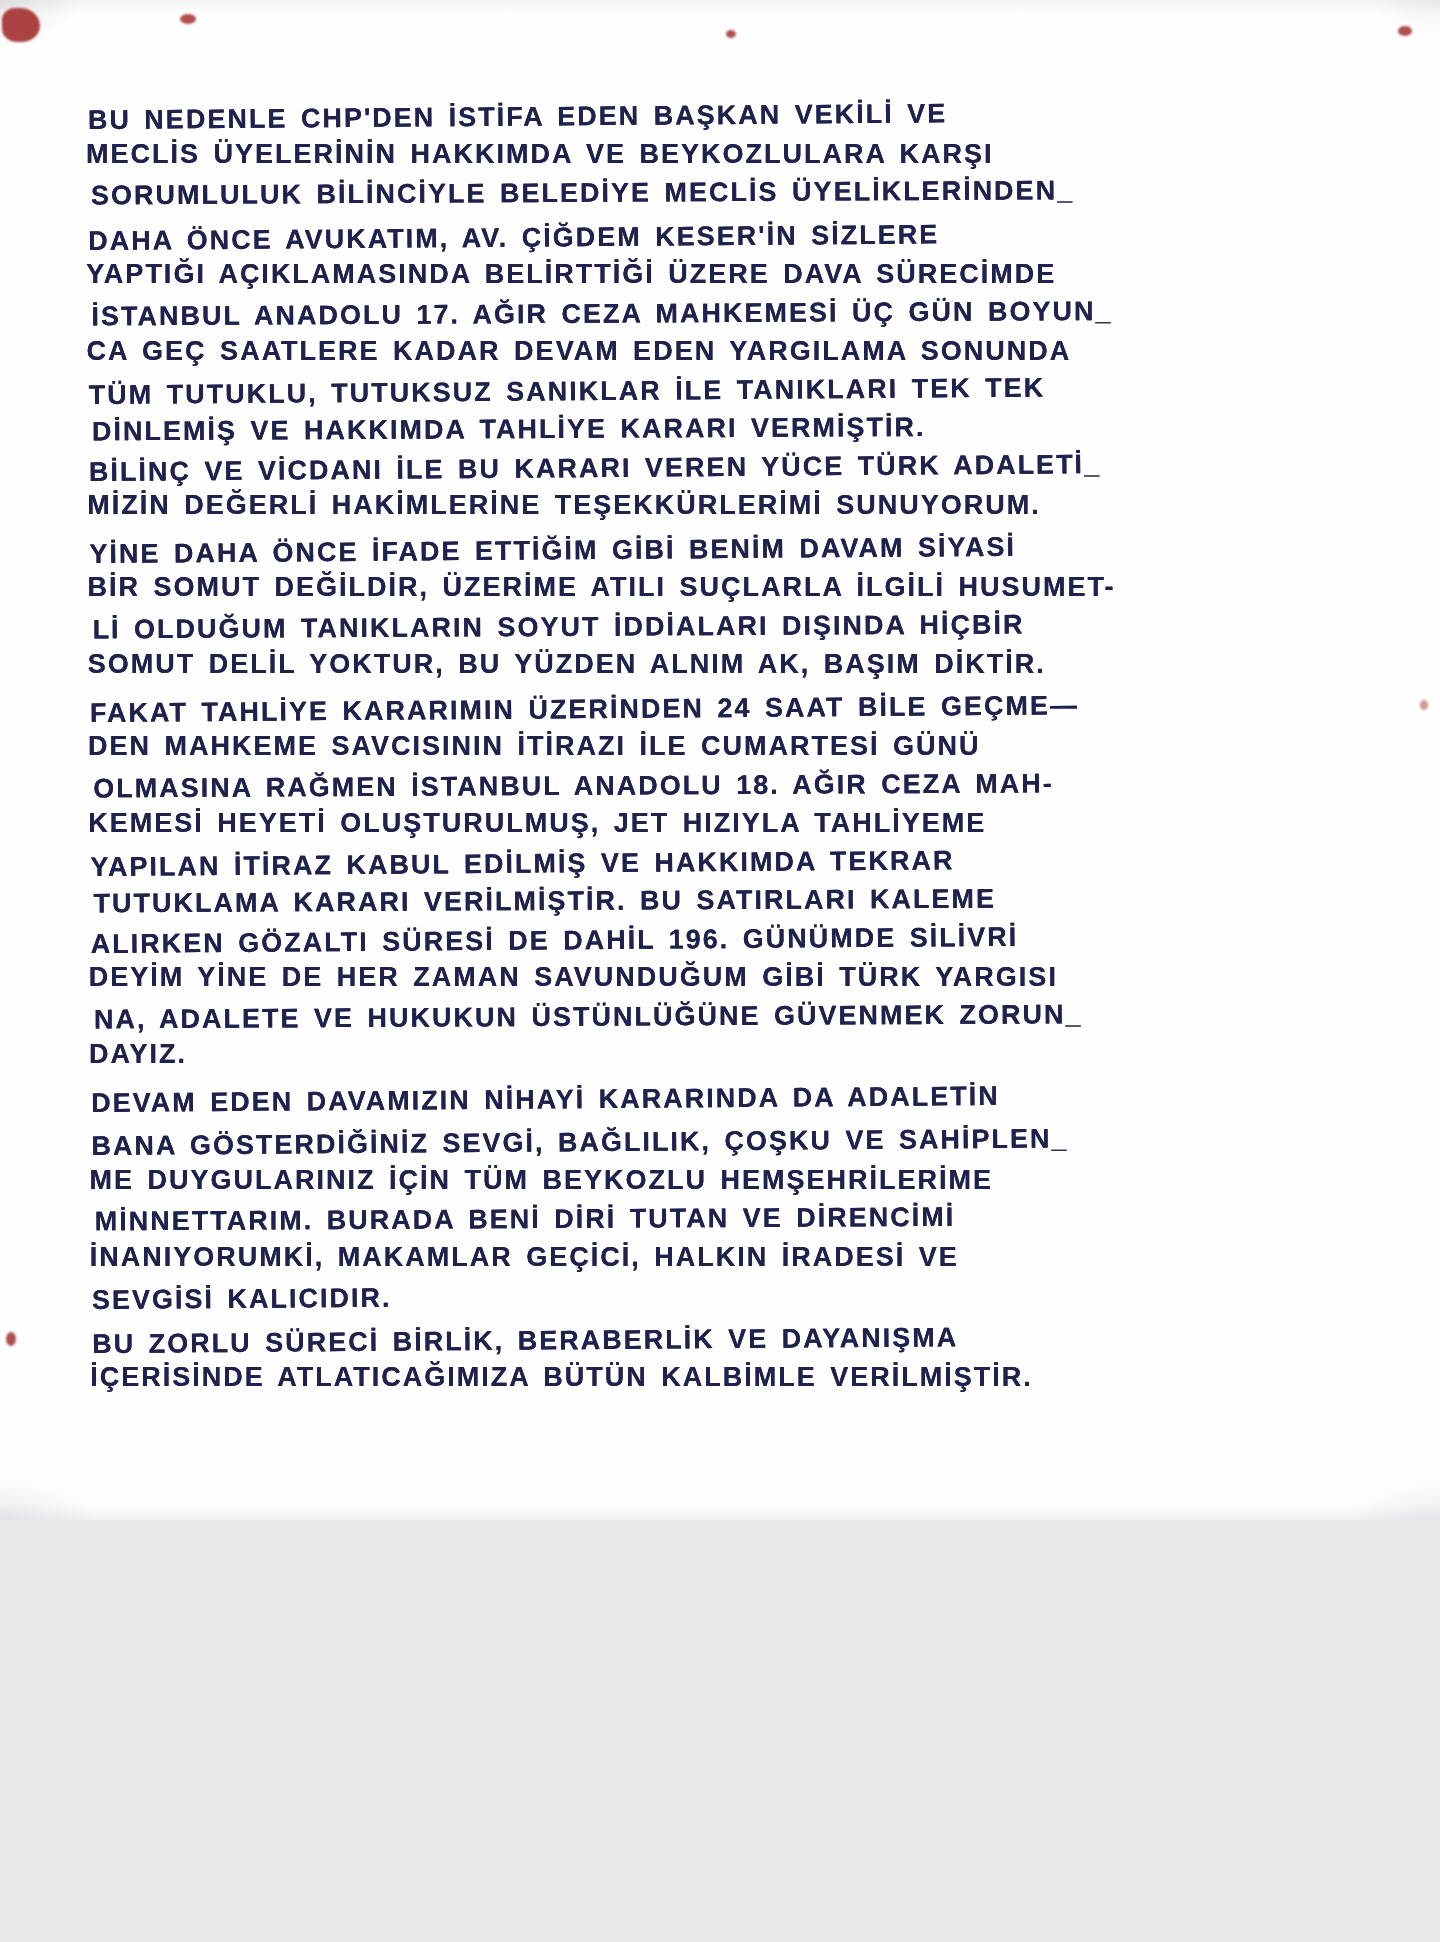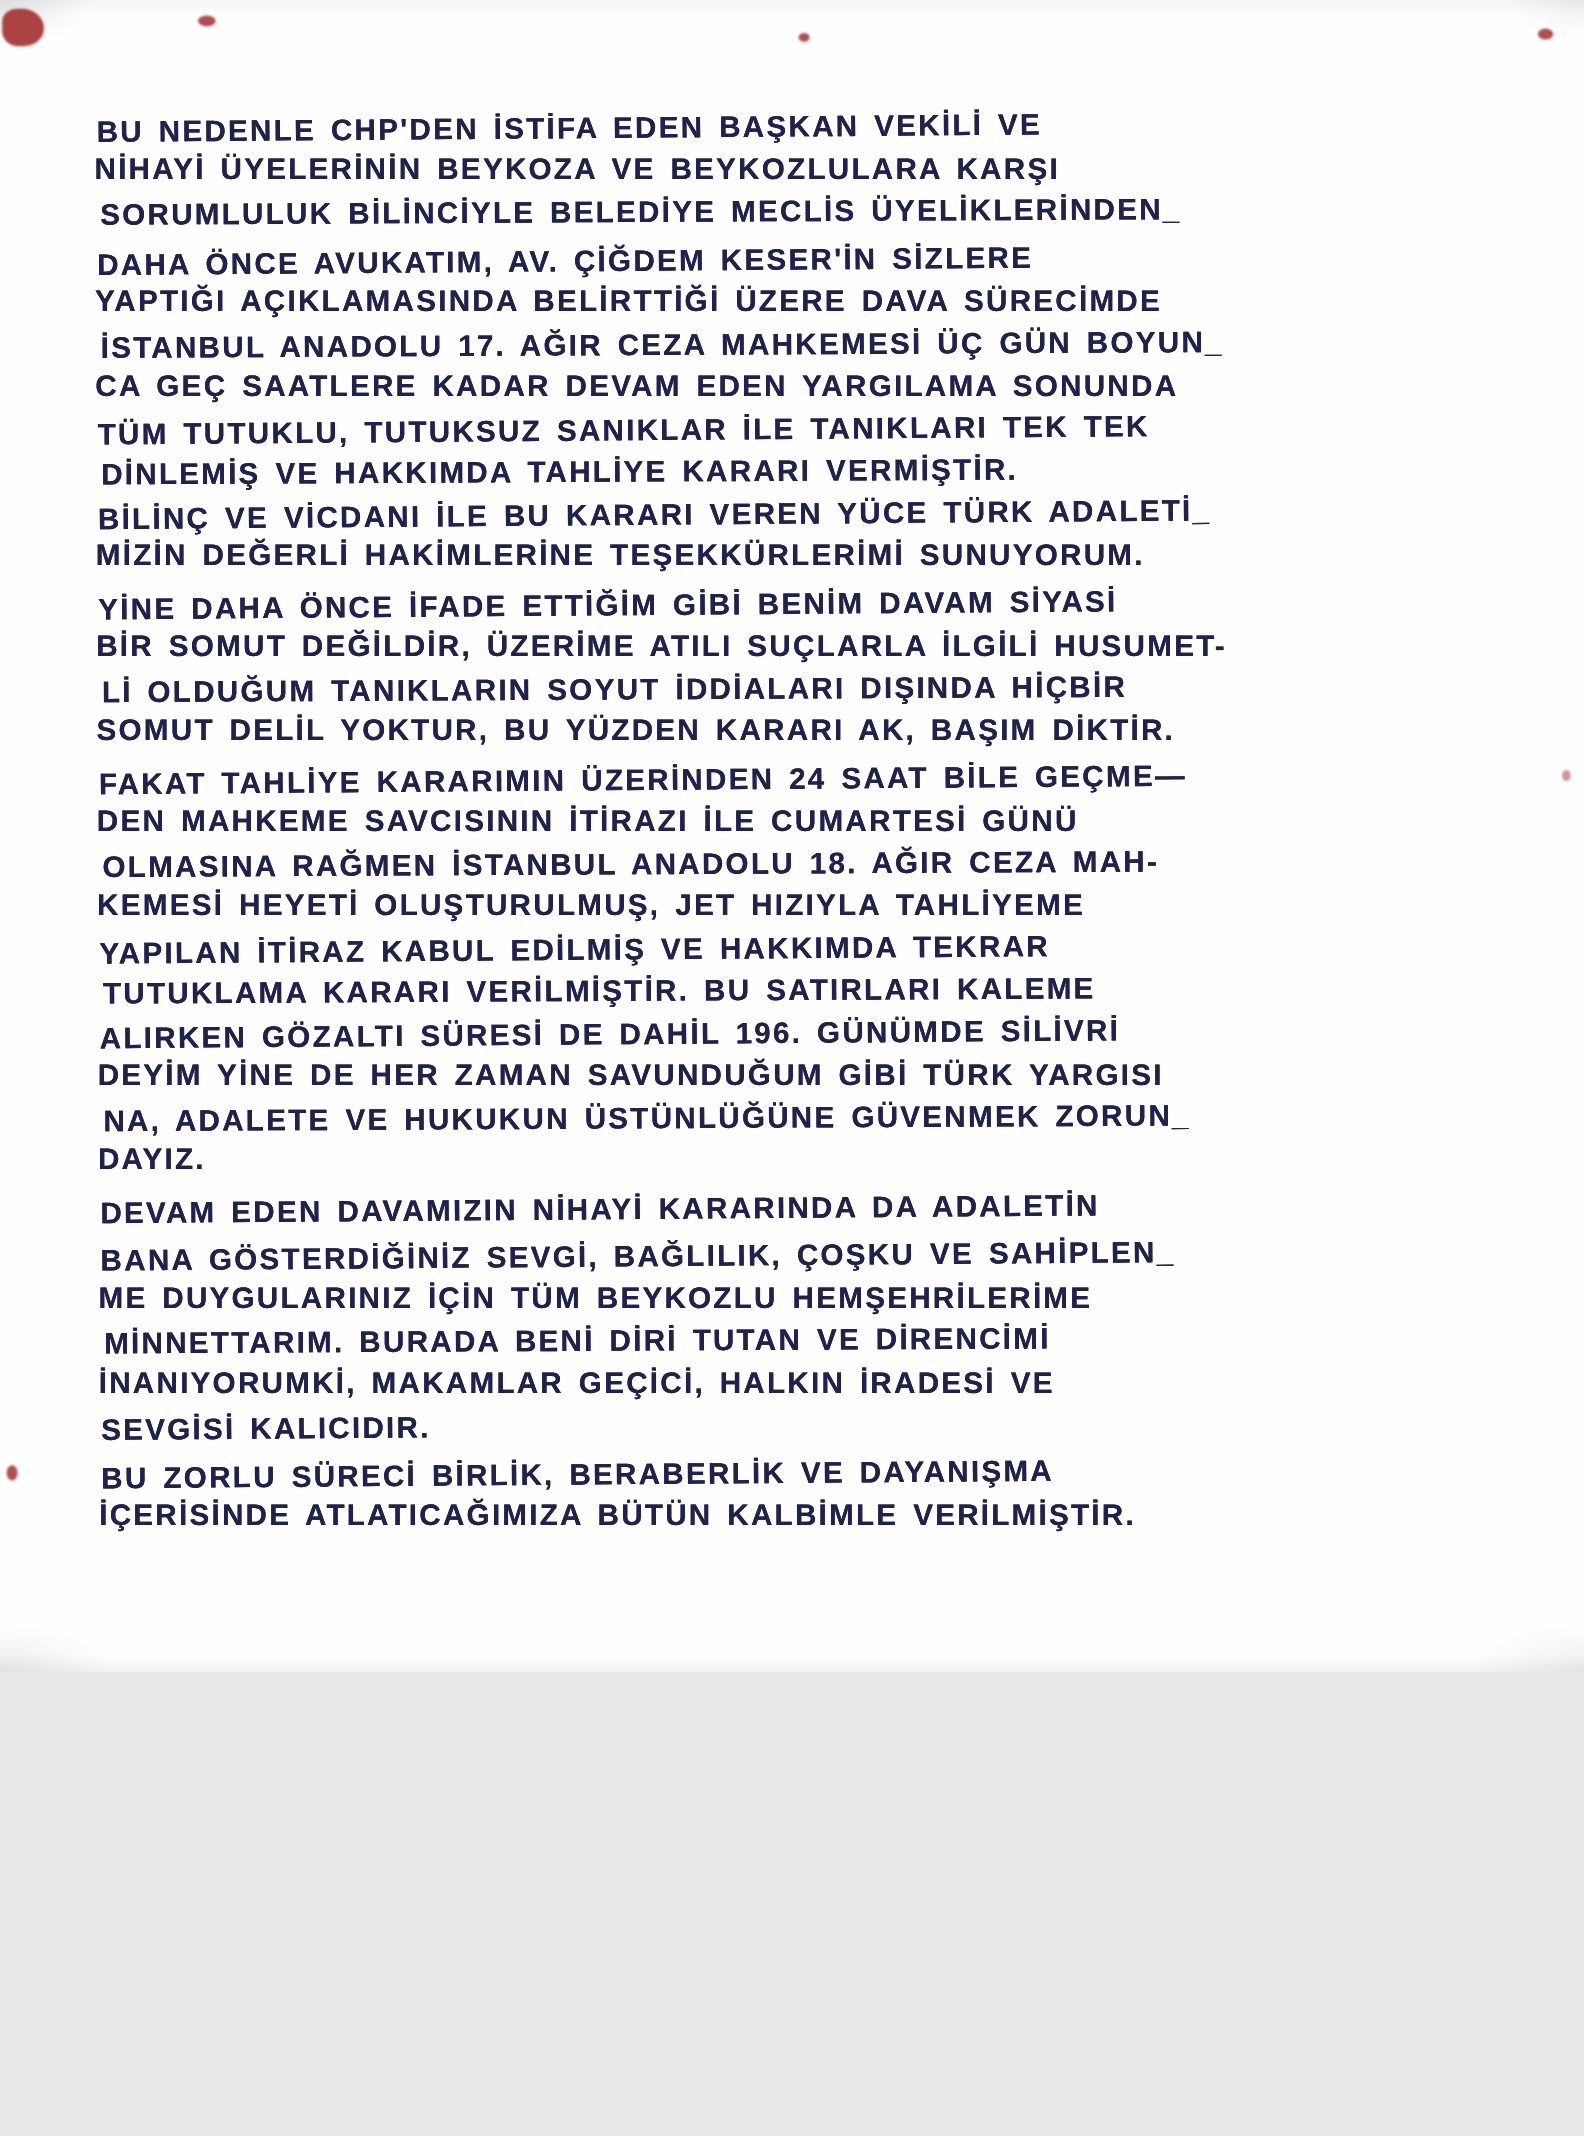--- a/index.html
+++ b/index.html
@@ -79,38 +79,38 @@
   <div class="artifact a4"></div>
   <div class="artifact a5"></div>
   <div class="artifact a6"></div>
   <div class="artifact a7"></div>
   <div class="artifact a8"></div>
   <div class="artifact a9"></div>
 
   <div class="letter">
       <div class="para">
         <div class="line">BU NEDENLE CHP'DEN İSTİFA EDEN BAŞKAN VEKİLİ VE</div>
-        <div class="line">NİHAYİ ÜYELERİNİN BEYKOZA VE BEYKOZLULARA KARŞI</div>
+        <div class="line">MECLİS ÜYELERİNİN HAKKIMDA VE BEYKOZLULARA KARŞI</div>
         <div class="line">SORUMLULUK BİLİNCİYLE BELEDİYE MECLİS ÜYELİKLERİNDEN_</div>
       </div>
       <div class="para">
         <div class="line">DAHA ÖNCE AVUKATIM, AV. ÇİĞDEM KESER'İN SİZLERE</div>
         <div class="line">YAPTIĞI AÇIKLAMASINDA BELİRTTİĞİ ÜZERE DAVA SÜRECİMDE</div>
         <div class="line">İSTANBUL ANADOLU 17. AĞIR CEZA MAHKEMESİ ÜÇ GÜN BOYUN_</div>
         <div class="line">CA GEÇ SAATLERE KADAR DEVAM EDEN YARGILAMA SONUNDA</div>
         <div class="line">TÜM TUTUKLU, TUTUKSUZ SANIKLAR İLE TANIKLARI TEK TEK</div>
         <div class="line">DİNLEMİŞ VE HAKKIMDA TAHLİYE KARARI VERMİŞTİR.</div>
         <div class="line">BİLİNÇ VE VİCDANI İLE BU KARARI VEREN YÜCE TÜRK ADALETİ_</div>
         <div class="line">MİZİN DEĞERLİ HAKİMLERİNE TEŞEKKÜRLERİMİ SUNUYORUM.</div>
       </div>
       <div class="para">
         <div class="line">YİNE DAHA ÖNCE İFADE ETTİĞİM GİBİ BENİM DAVAM SİYASİ</div>
         <div class="line">BİR SOMUT DEĞİLDİR, ÜZERİME ATILI SUÇLARLA İLGİLİ HUSUMET-</div>
         <div class="line">Lİ OLDUĞUM TANIKLARIN SOYUT İDDİALARI DIŞINDA HİÇBİR</div>
-        <div class="line">SOMUT DELİL YOKTUR, BU YÜZDEN KARARI AK, BAŞIM DİKTİR.</div>
+        <div class="line">SOMUT DELİL YOKTUR, BU YÜZDEN ALNIM AK, BAŞIM DİKTİR.</div>
       </div>
       <div class="para">
         <div class="line">FAKAT TAHLİYE KARARIMIN ÜZERİNDEN 24 SAAT BİLE GEÇME—</div>
         <div class="line">DEN MAHKEME SAVCISININ İTİRAZI İLE CUMARTESİ GÜNÜ</div>
         <div class="line">OLMASINA RAĞMEN İSTANBUL ANADOLU 18. AĞIR CEZA MAH-</div>
         <div class="line">KEMESİ HEYETİ OLUŞTURULMUŞ, JET HIZIYLA TAHLİYEME</div>
         <div class="line">YAPILAN İTİRAZ KABUL EDİLMİŞ VE HAKKIMDA TEKRAR</div>
         <div class="line">TUTUKLAMA KARARI VERİLMİŞTİR. BU SATIRLARI KALEME</div>
         <div class="line">ALIRKEN GÖZALTI SÜRESİ DE DAHİL 196. GÜNÜMDE SİLİVRİ</div>
         <div class="line">DEYİM YİNE DE HER ZAMAN SAVUNDUĞUM GİBİ TÜRK YARGISI</div>

